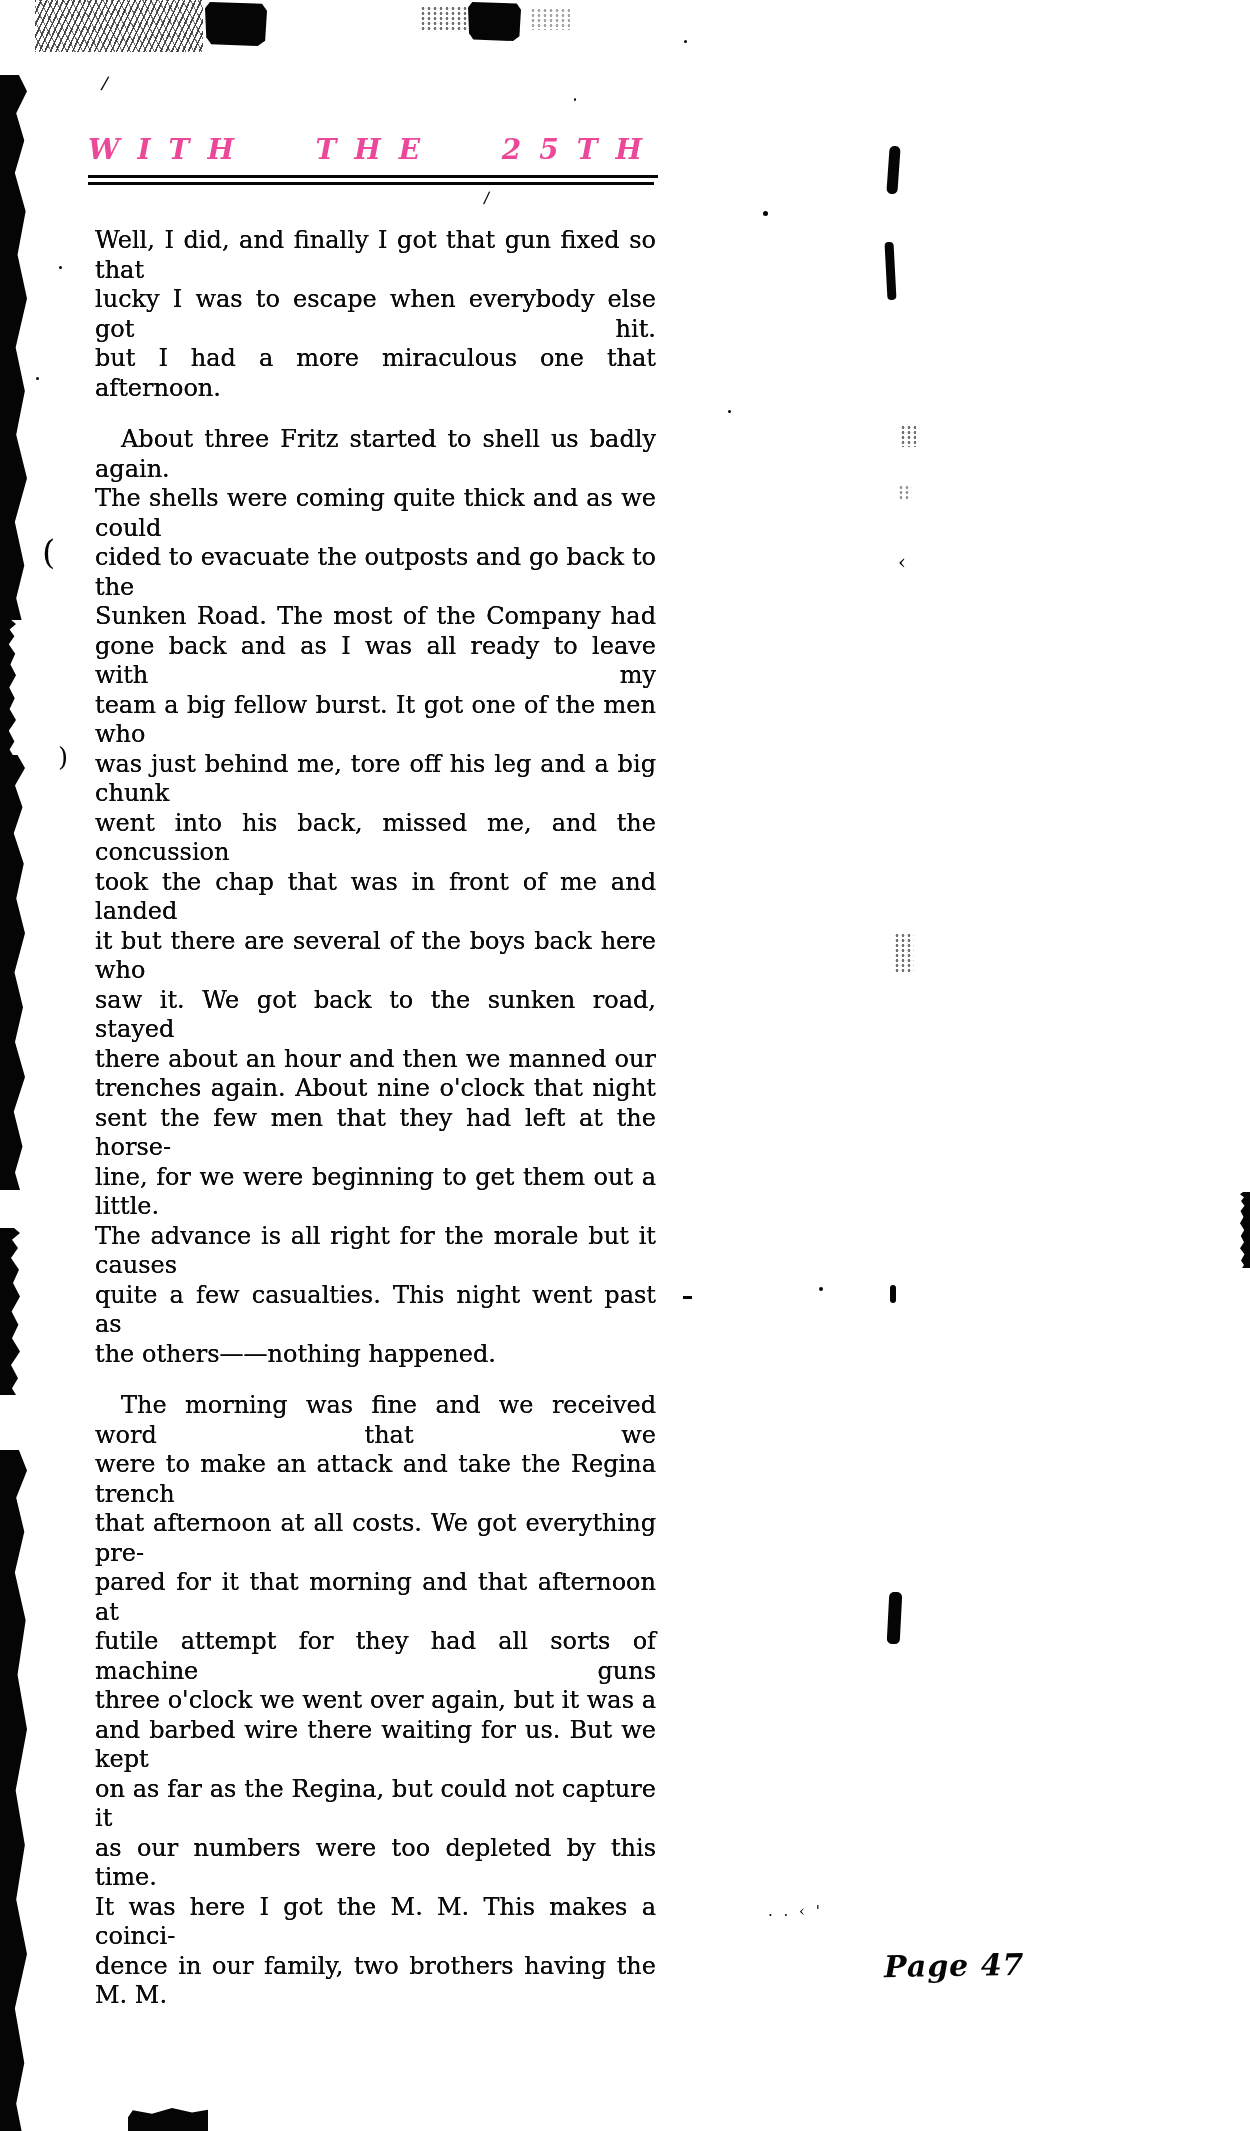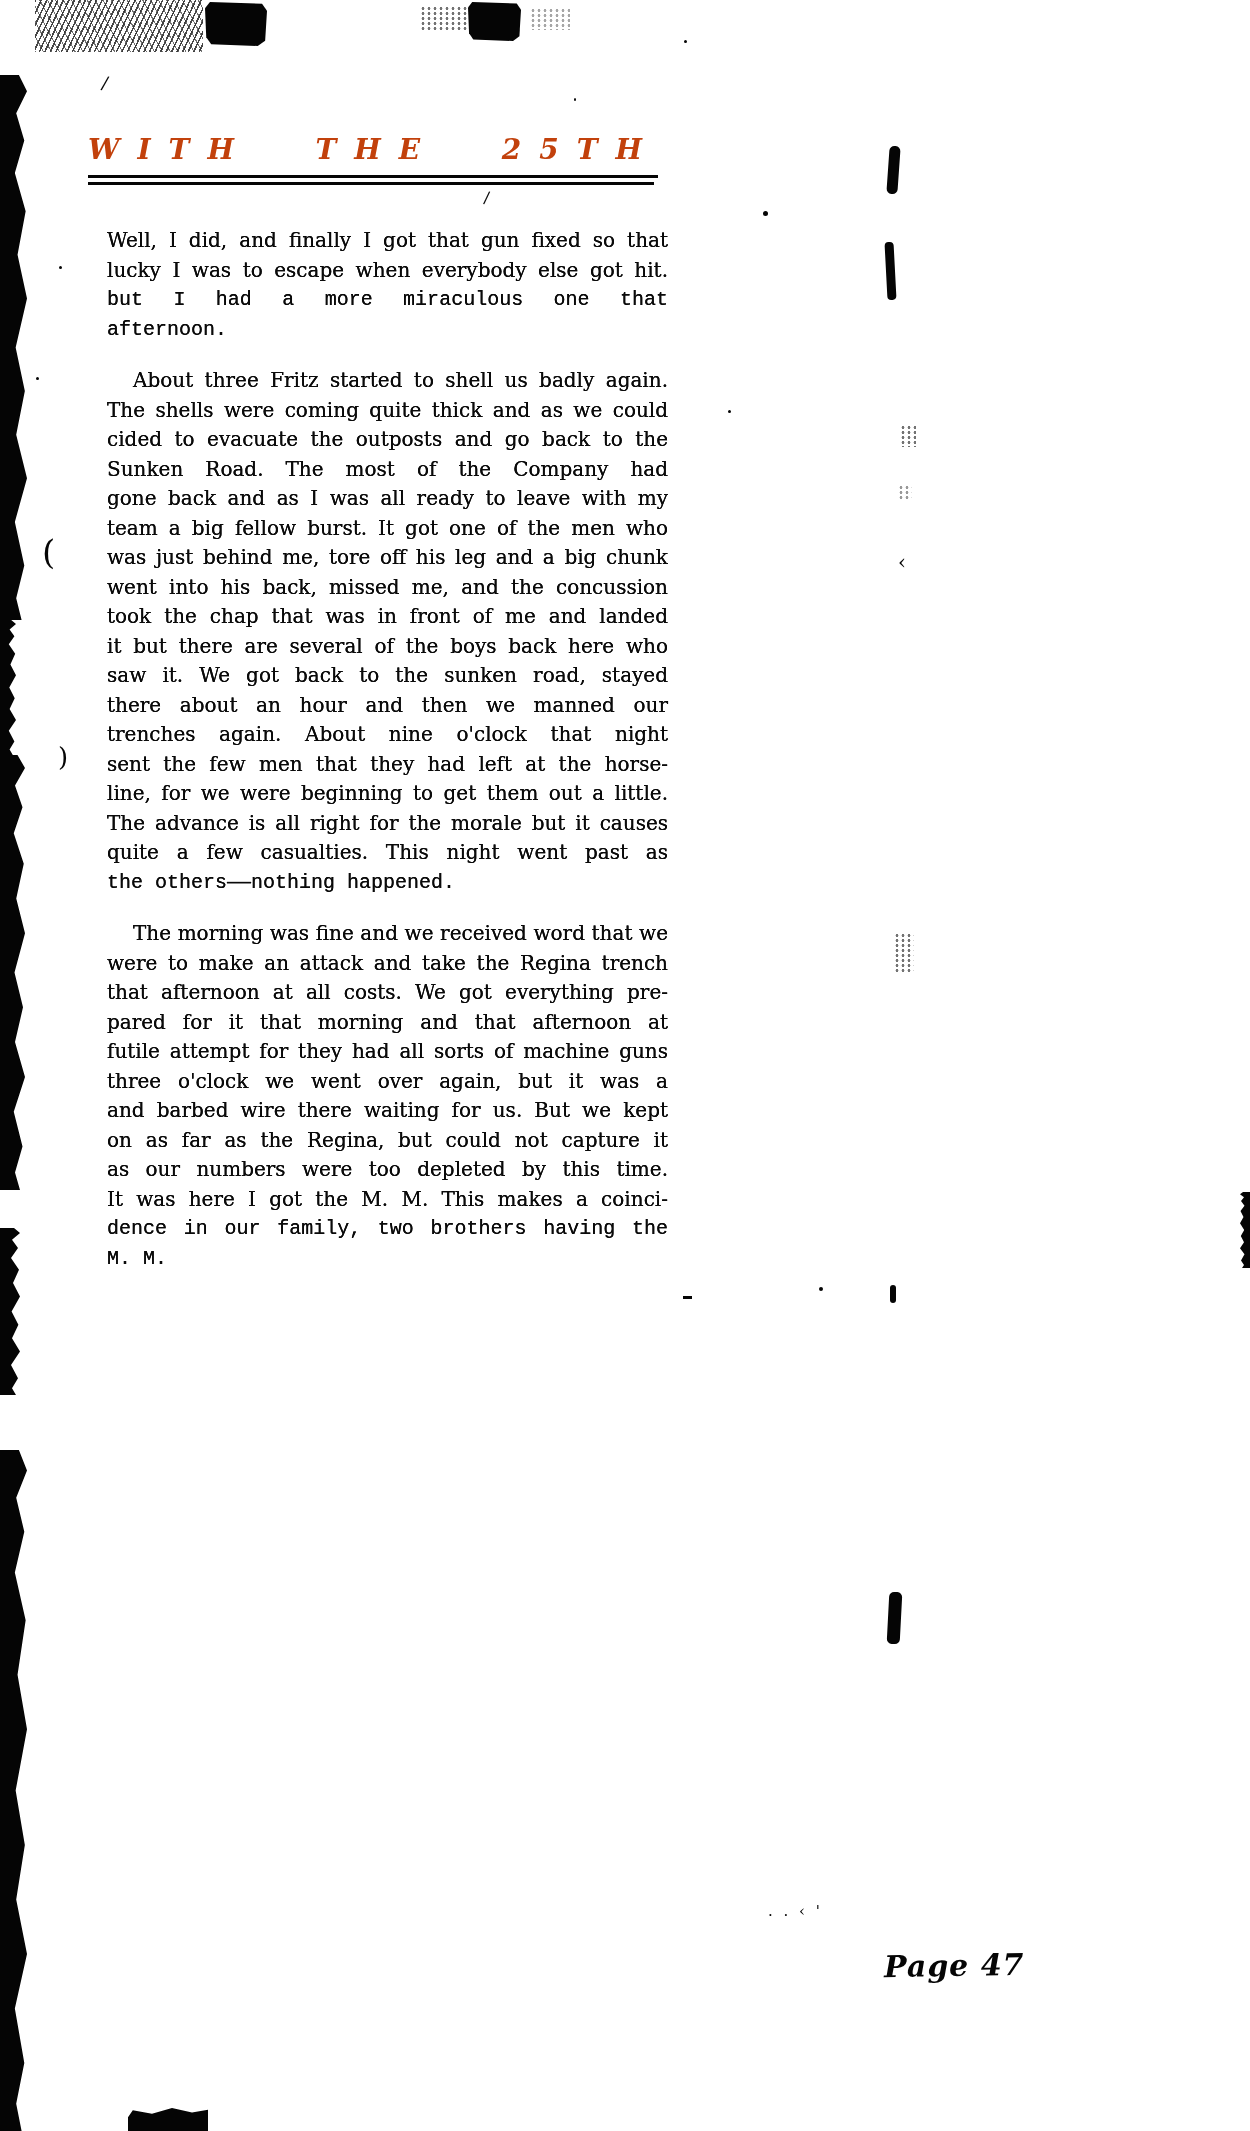--- a/index.html
+++ b/index.html
@@ -12,36 +12,36 @@
     font-family:"DejaVu Serif", serif;
     color:#0a0a0a;
   }
 
   
   .running-head {
     position:absolute; left:88px; top:133px; width:572px;
     display:flex; justify-content:space-between;
     font-weight:bold; font-style:italic;
     font-size:28px; letter-spacing:18px;
-    color:#c2410c;
+    color:#ec4899;
   }
   .rule { position:absolute; left:88px; width:570px; height:3px; background:#050505; }
   .rule.r1 { top:175px; }
   .rule.r2 { top:182px; width:566px; }
 
   
   .body-text {
-    position:absolute; left:107px; top:226px; width:561px;
-    font-size:20px; line-height:29.5px;
+    position:absolute; left:95px; top:226px; width:561px;
+    font-size:24px; line-height:29.5px;
     text-shadow:0 0 0.5px #000;
   }
   .para { margin-bottom:22px; }
   .para:last-child { margin-bottom:1px; }
   .line { text-align:justify; text-align-last:justify; }
-  .line.last { text-align-last:left;font-family:Liberation Mono, monospace; }
+  .line.last { text-align-last:left; }
   .para.indent .line:first-child { text-indent:26px; }
 
   
   .page-num {
     position:absolute; left:884px; top:1948px;
     font-weight:bold; font-style:italic;
     font-size:30px; letter-spacing:1px;
     color:#050505;
     transform:rotate(-1deg);
   }

